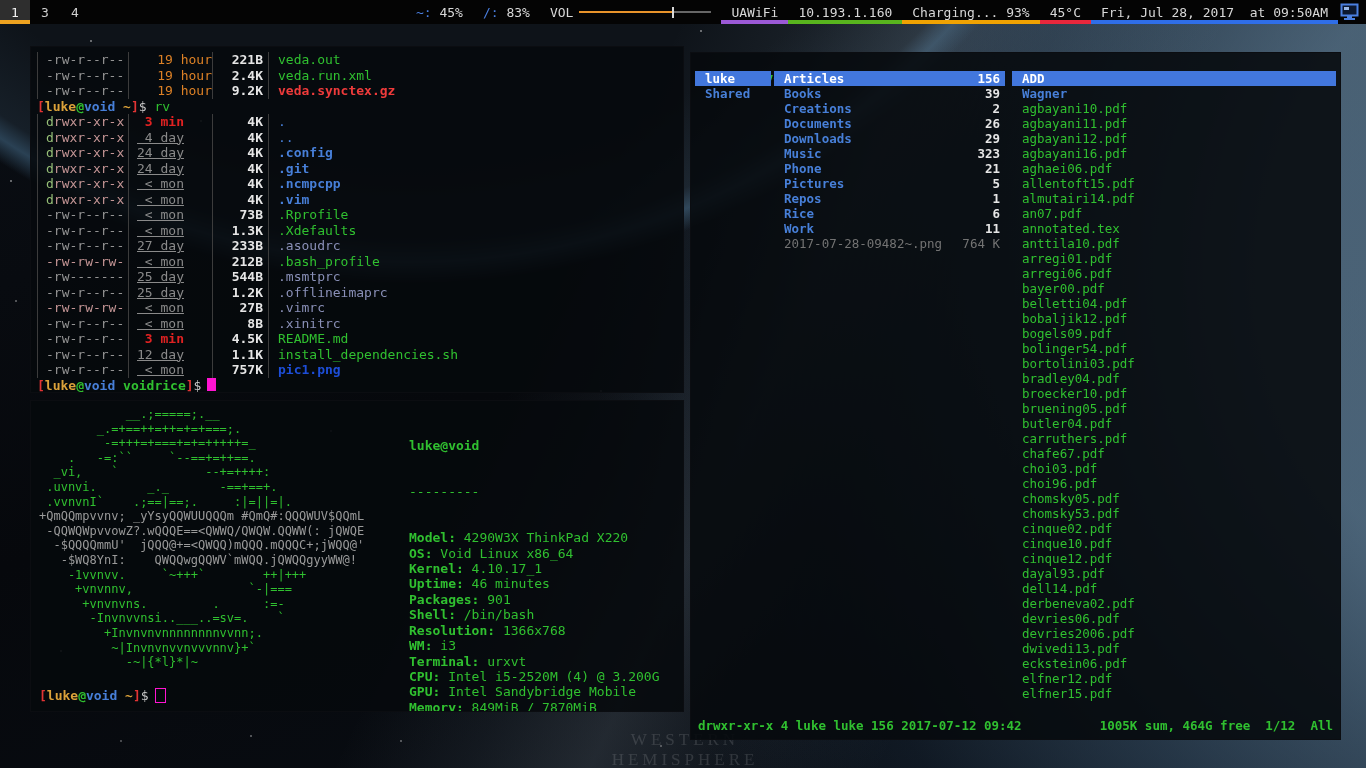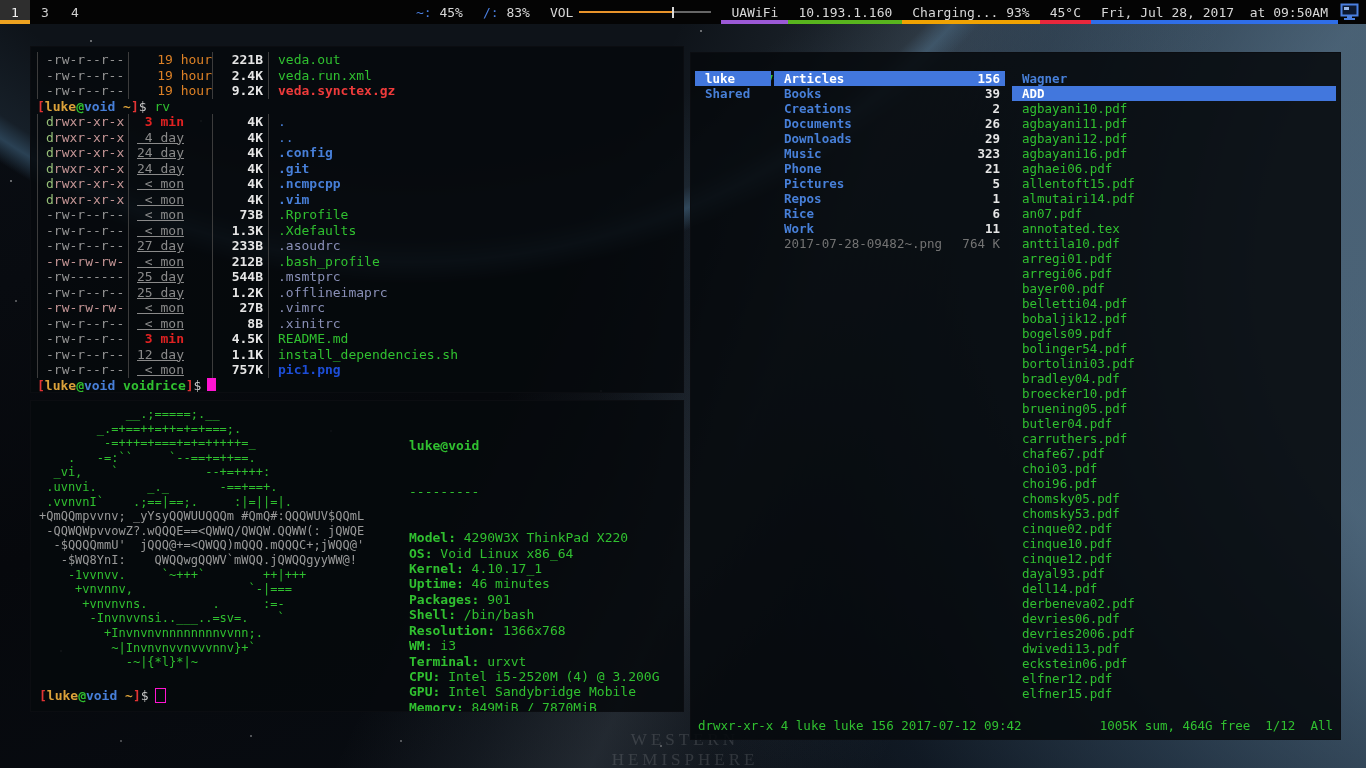--- a/index.html
+++ b/index.html
@@ -80,21 +80,21 @@
   .pane-left{left:4px;width:76px;}
   .pane-mid{left:83px;width:231px;}
   .pane-right{left:321px;width:324px;}
   .rrow{height:15px;line-height:15px;white-space:pre;display:flex;justify-content:space-between;padding:0 5px 0 10px;}
   .rrow .cnt{font-weight:bold;color:#e6e6e6;}
   .rrow.sel{background:#4277dd;}
   .rrow.sel span{color:#fff !important;font-weight:bold;}
   .dirname{color:#477fd8;font-weight:bold;}
   .greenfile{color:#30c030;}
   .orange{color:#737373;}
-  .rng-status{position:absolute;left:7px;right:7px;bottom:6px;height:15px;line-height:15px;display:flex;justify-content:space-between;color:#30c030;white-space:pre;font-size:12.5px;}
+  .rng-status{position:absolute;left:7px;right:7px;bottom:6px;height:15px;line-height:15px;display:flex;justify-content:space-between;color:#30c030;white-space:pre;font-size:12.5px;font-weight:bold;}
   
   .wp-caption{position:absolute;left:560px;top:730px;width:250px;text-align:center;z-index:1;
     font-family:"Liberation Serif",serif;color:rgba(255,255,255,0.13);}
   .wp-caption .t{font-size:17px;letter-spacing:4px;text-transform:uppercase;}
 </style>
 </head>
 <body>
 
 <div class="stars">
     <i></i>
@@ -225,22 +225,22 @@
       <div class="rrow"><span class="dirname">Downloads</span><span class="cnt">29</span></div>
       <div class="rrow"><span class="dirname">Music</span><span class="cnt">323</span></div>
       <div class="rrow"><span class="dirname">Phone</span><span class="cnt">21</span></div>
       <div class="rrow"><span class="dirname">Pictures</span><span class="cnt">5</span></div>
       <div class="rrow"><span class="dirname">Repos</span><span class="cnt">1</span></div>
       <div class="rrow"><span class="dirname">Rice</span><span class="cnt">6</span></div>
       <div class="rrow"><span class="dirname">Work</span><span class="cnt">11</span></div>
       <div class="rrow"><span class="orange">2017-07-28-09482~.png</span><span class="orange">764 K</span></div>
     </div>
   <div class="pane pane-right" id="pane-right">
+      <div class="rrow sel"><span class="dirname">ADD</span></div>
       <div class="rrow"><span class="dirname">Wagner</span></div>
-      <div class="rrow sel"><span class="dirname">ADD</span></div>
       <div class="rrow"><span class="greenfile">agbayani10.pdf</span></div>
       <div class="rrow"><span class="greenfile">agbayani11.pdf</span></div>
       <div class="rrow"><span class="greenfile">agbayani12.pdf</span></div>
       <div class="rrow"><span class="greenfile">agbayani16.pdf</span></div>
       <div class="rrow"><span class="greenfile">aghaei06.pdf</span></div>
       <div class="rrow"><span class="greenfile">allentoft15.pdf</span></div>
       <div class="rrow"><span class="greenfile">almutairi14.pdf</span></div>
       <div class="rrow"><span class="greenfile">an07.pdf</span></div>
       <div class="rrow"><span class="greenfile">annotated.tex</span></div>
       <div class="rrow"><span class="greenfile">anttila10.pdf</span></div>

